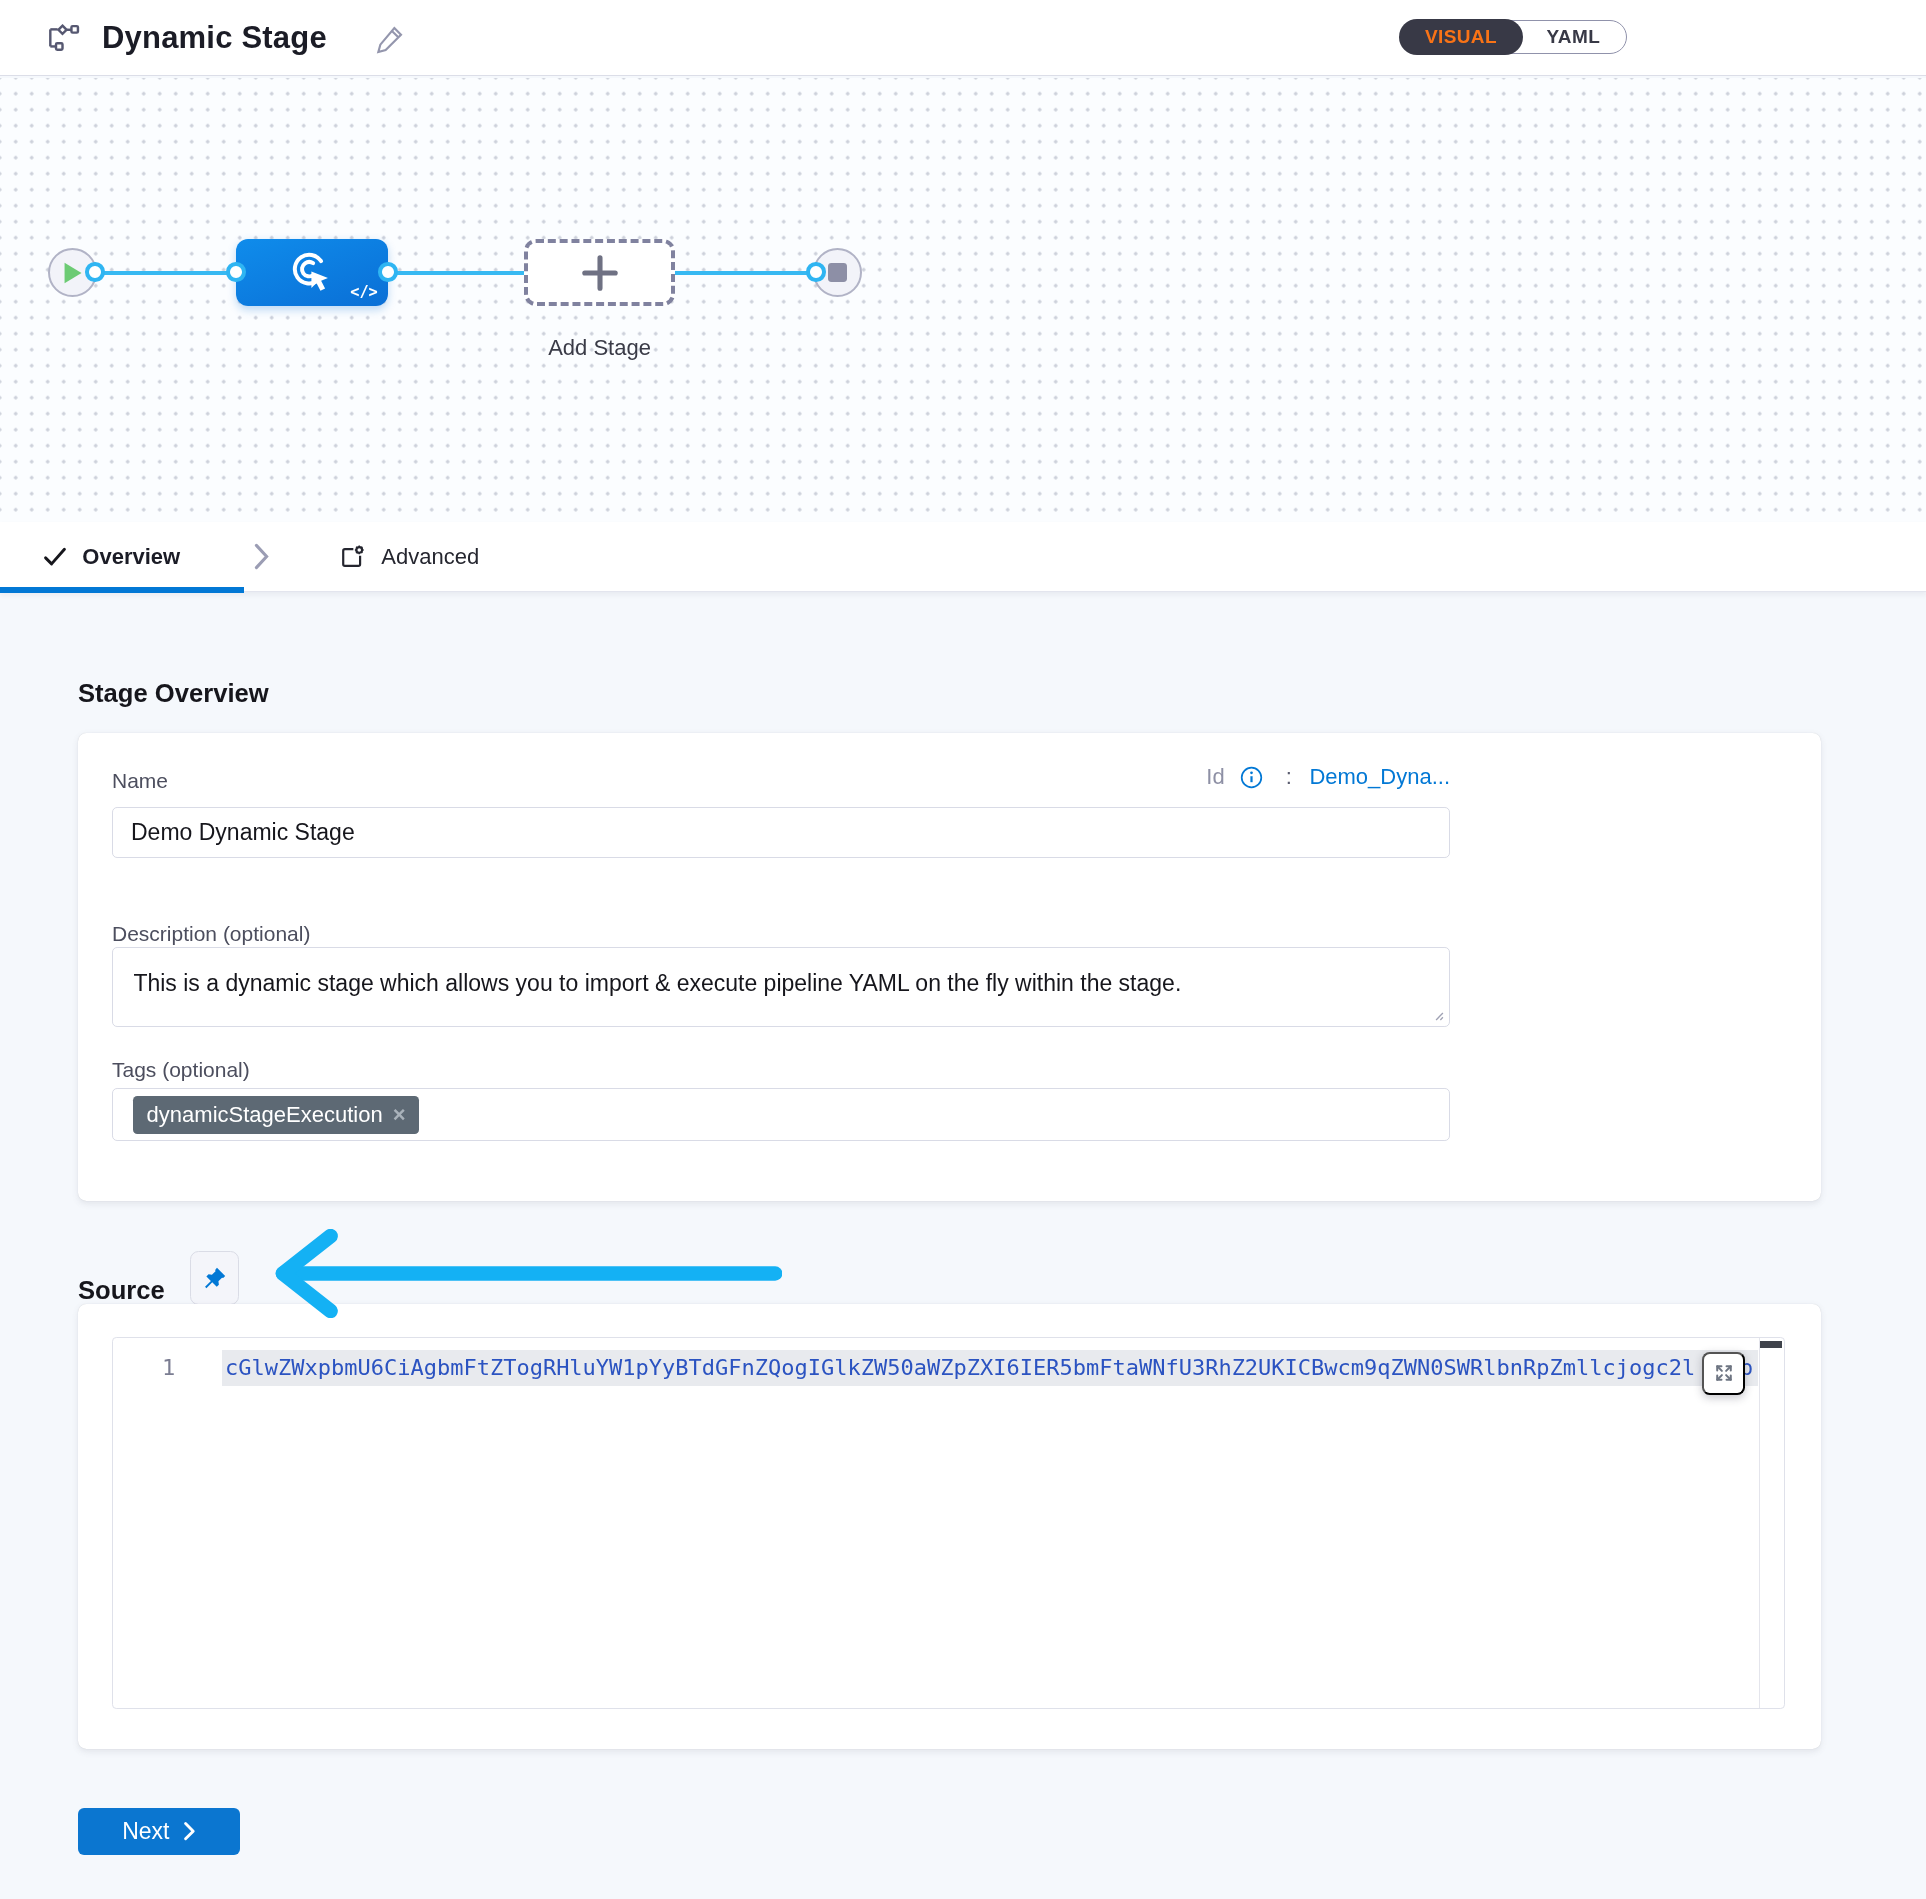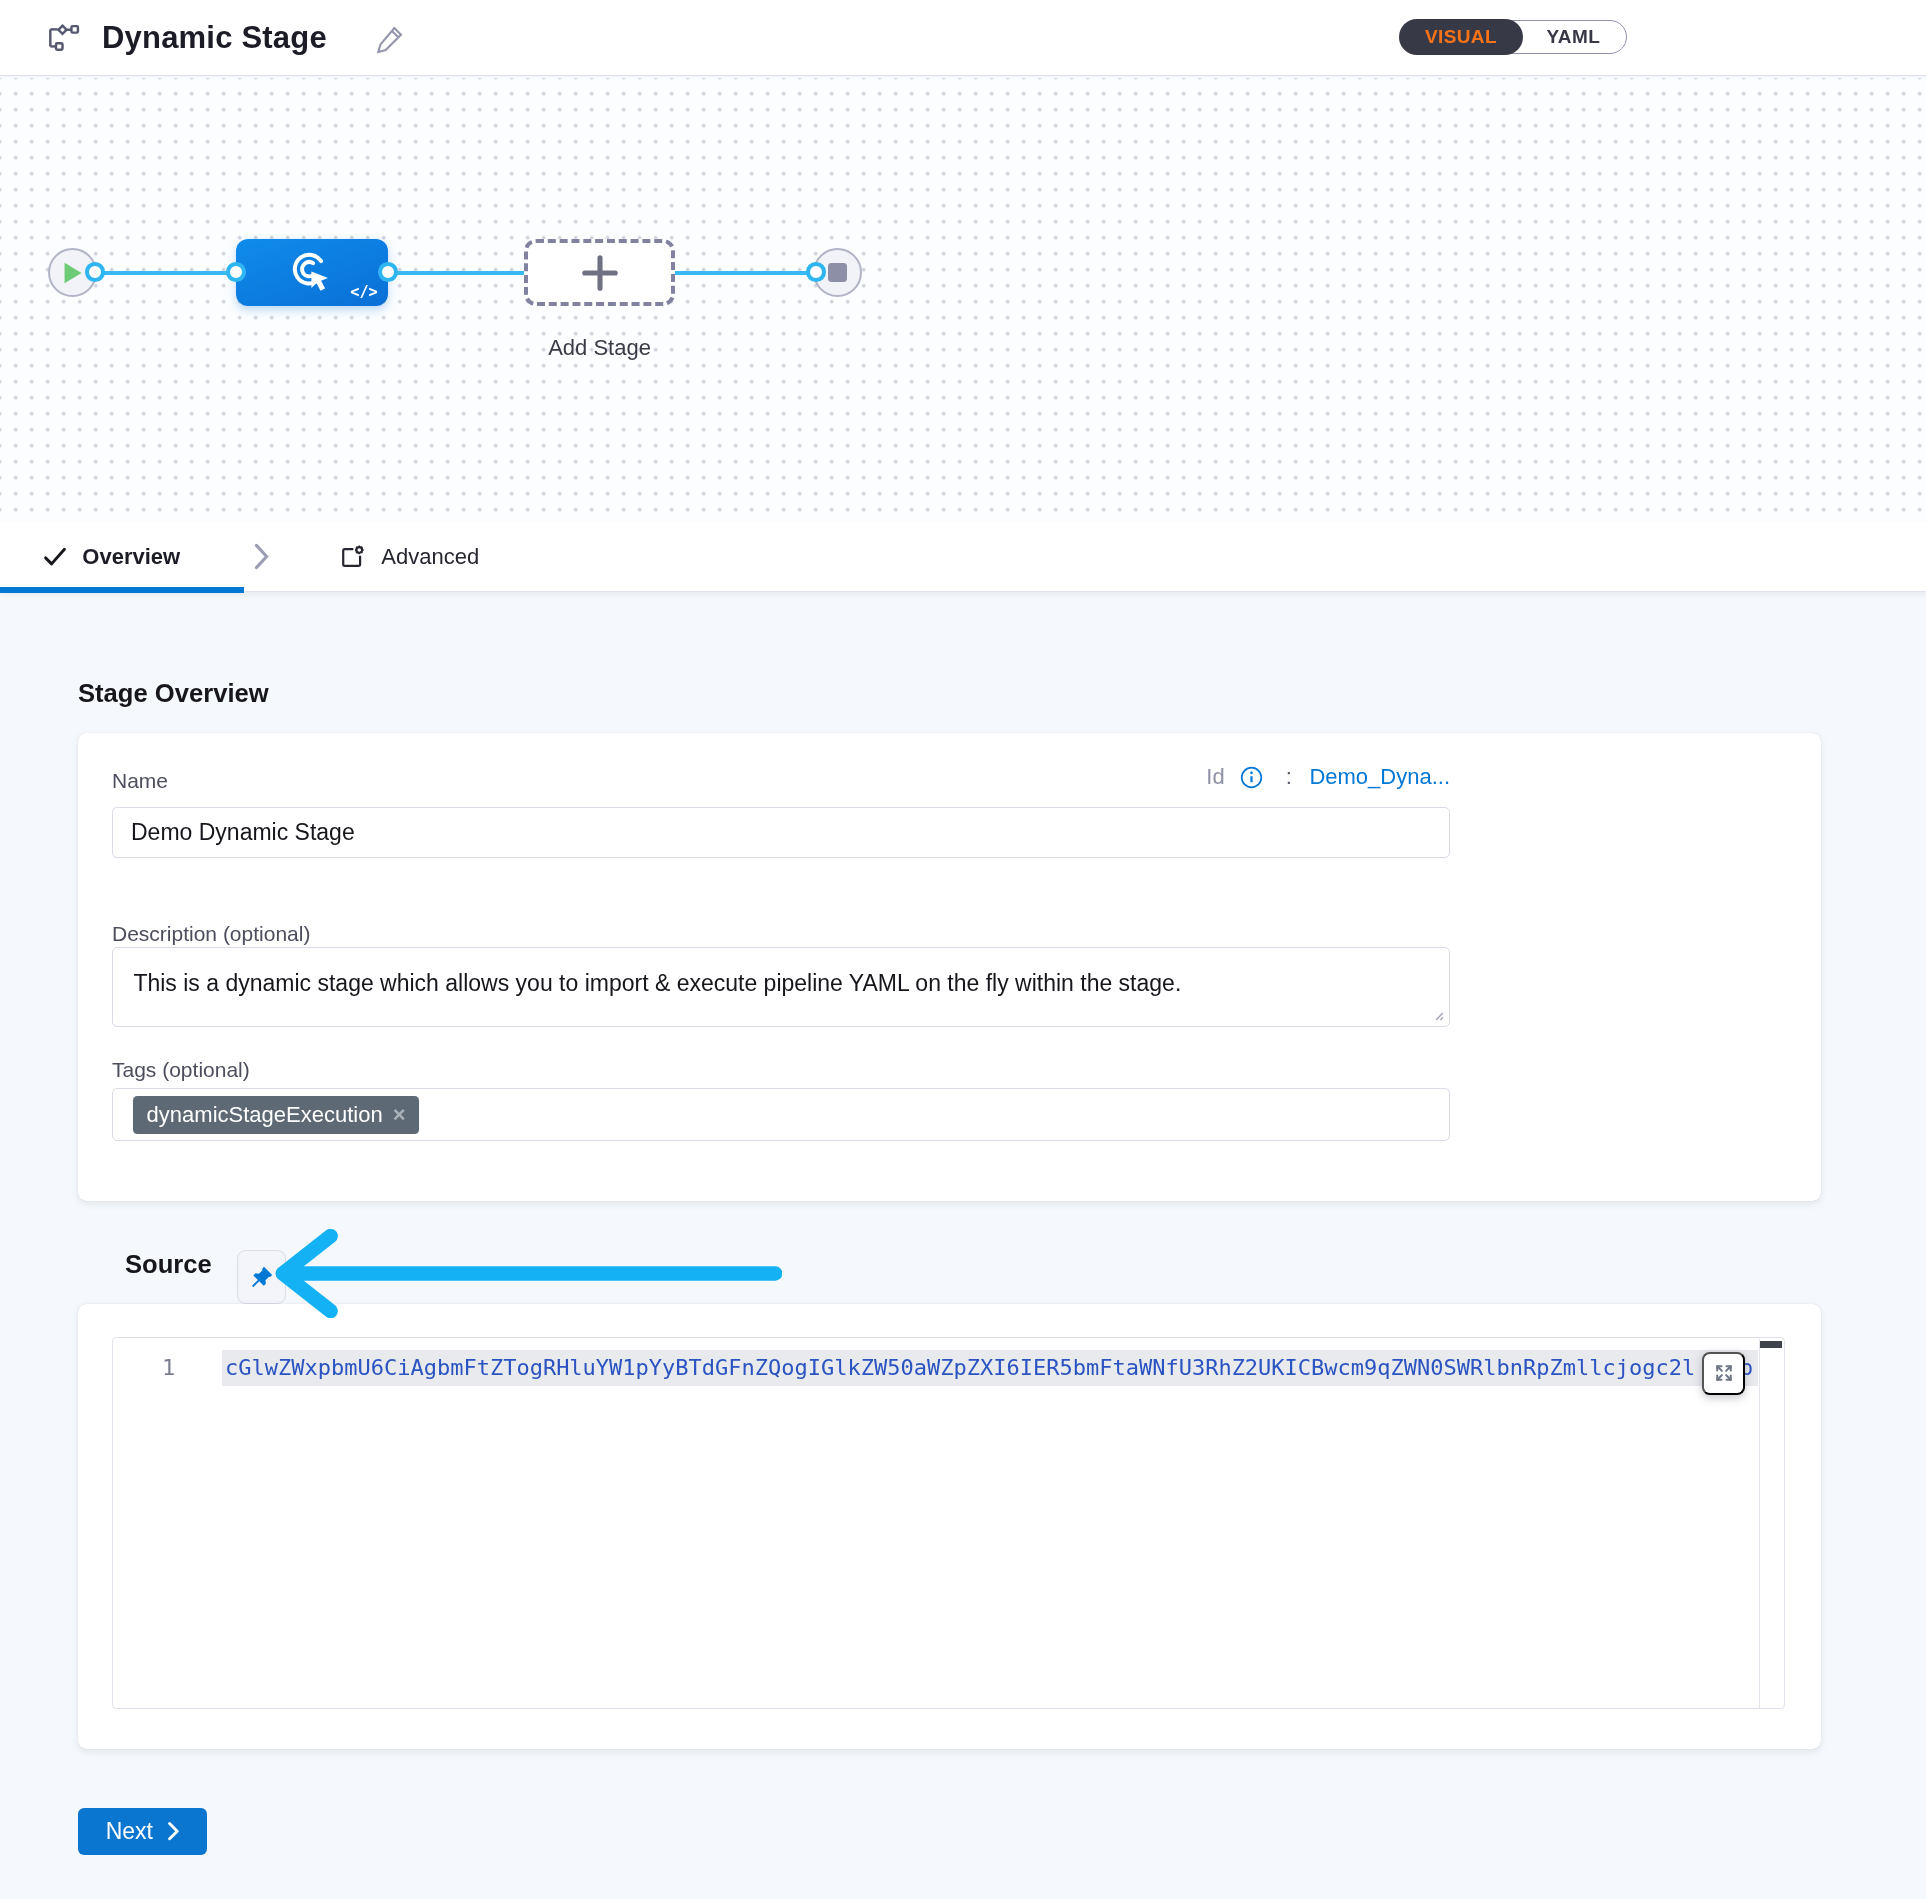--- a/index.html
+++ b/index.html
@@ -52,37 +52,37 @@
   .id-row { position:absolute; top:31px; left:34px; width:1338px; display:flex; justify-content:flex-end; align-items:center; gap:14px; font-size:22px; }
   .id-label { color:#8e90a5; margin-right:1.7px; }
   .id-colon { color:#5b5d70; margin:0 3.4px 0 8.5px; }
   .id-value { color:#0278d5; cursor:pointer; }
   .tag-chip { display:inline-flex; align-items:center; height:38px; background:#5d6974; border-radius:4.3px; padding:0 13.6px; gap:10.2px; }
   .tag-chip .t { color:#fff; font-size:22px; }
   .tag-chip .x { color:#a9b2ba; font-size:22px; font-weight:bold; cursor:pointer; }
   .resize-glyph { position:absolute; right:4.3px; bottom:4.3px; }
 
   
-  .source-row { position:absolute; left:78px; top:1250px; height:55px; display:flex; align-items:flex-start; gap:25px;margin-left:47px; }
+  .source-row { position:absolute; left:78px; top:1250px; height:55px; display:flex; align-items:flex-end; gap:25px; }
   .pin-btn { width:49px; height:54px; border:1.7px solid #dadce6; background:#f4f5fa; border-radius:8.5px; display:flex; align-items:center; justify-content:center; cursor:pointer; }
   .annot-arrow { position:absolute; left:271px; top:1229px; pointer-events:none; z-index:5; }
 
   .editor { position:absolute; left:34px; top:33px; width:1673px; height:372px; border:1.7px solid #dfe1ea; border-radius:4.3px; background:#fff; }
   .gutter-num { position:absolute; left:49px; top:17px; font-family:"DejaVu Sans Mono", monospace; font-size:22px; color:#7b7d92; }
   .code-hl { position:absolute; left:109px; right:25.6px; top:12px; height:36px; background:#e8eaee; }
   .code-text { position:absolute; left:112px; right:29px; top:17px; height:29px; overflow:hidden; white-space:nowrap;
     font-family:"DejaVu Sans Mono", monospace; font-size:22px; color:#2b53c1; }
   .code-tail { position:absolute; right:31px; top:17px; font-family:"DejaVu Sans Mono", monospace; font-size:22px; color:#2b53c1; }
   .scroll-track { position:absolute; right:24px; top:0; bottom:0; border-left:0.9px solid #e4e5ec; }
   .scroll-thumb { position:absolute; right:1.7px; top:2.6px; width:22px; height:7.7px; background:#3f434b; cursor:pointer; }
   .expand-btn { position:absolute; right:39px; top:13.6px; width:43px; height:43px; background:#fff; border-radius:7.7px;
     box-shadow:0 2.6px 8.5px rgba(40,41,61,.25); display:flex; align-items:center; justify-content:center; cursor:pointer; z-index:6; }
 
   
-  .next-btn { position:absolute; left:78px; top:1808px; width:129px; height:47px; background:#0b76d0; border:none; border-radius:6px;
+  .next-btn { position:absolute; left:78px; top:1808px; width:162px; height:47px; background:#0b76d0; border:none; border-radius:6px;
     display:flex; align-items:center; justify-content:center; gap:13.6px; color:#fff; font-size:23px; font-weight:500; cursor:pointer; font-family:"Liberation Sans", sans-serif; }
 </style>
 </head>
 <body>
 
 <div id="app">
 
   <div class="header">
     <svg class="flow-icon" viewBox="0 0 48 48" fill="none" stroke="#565871" stroke-width="3">
       <path d="M9 14v21"></path>

